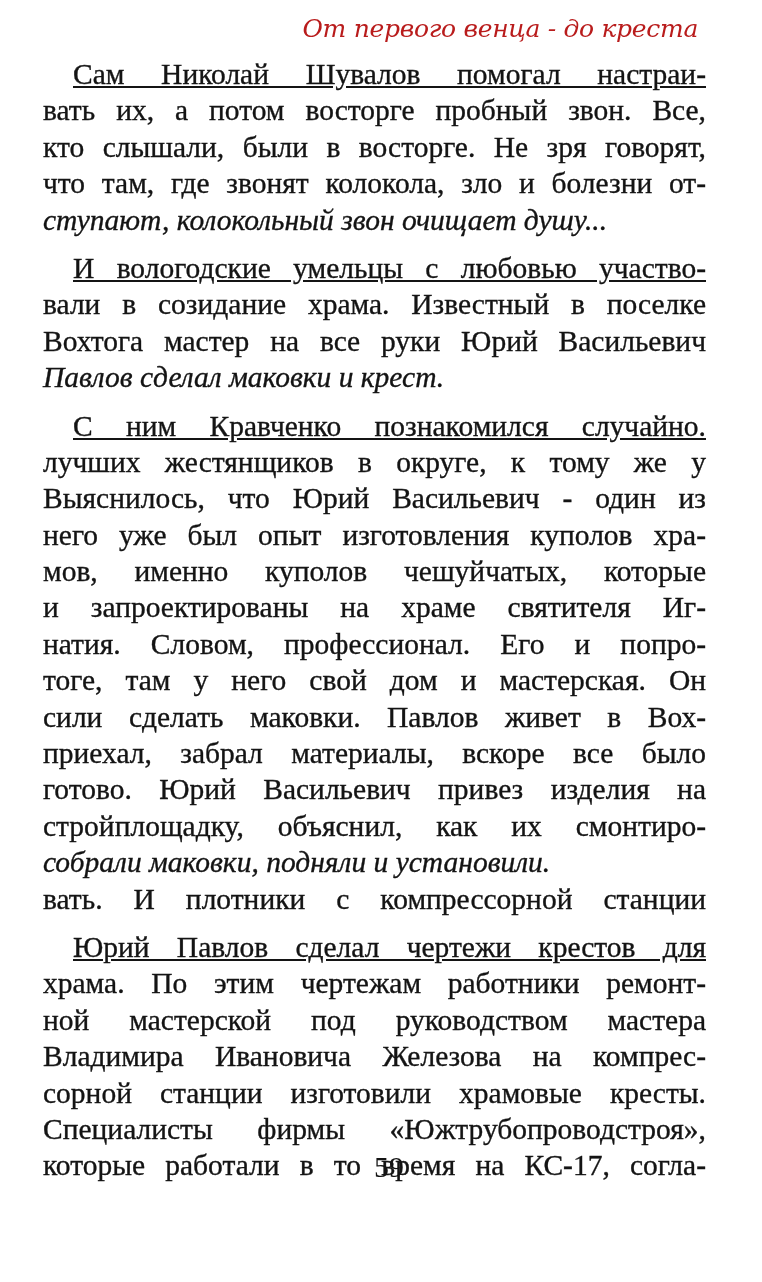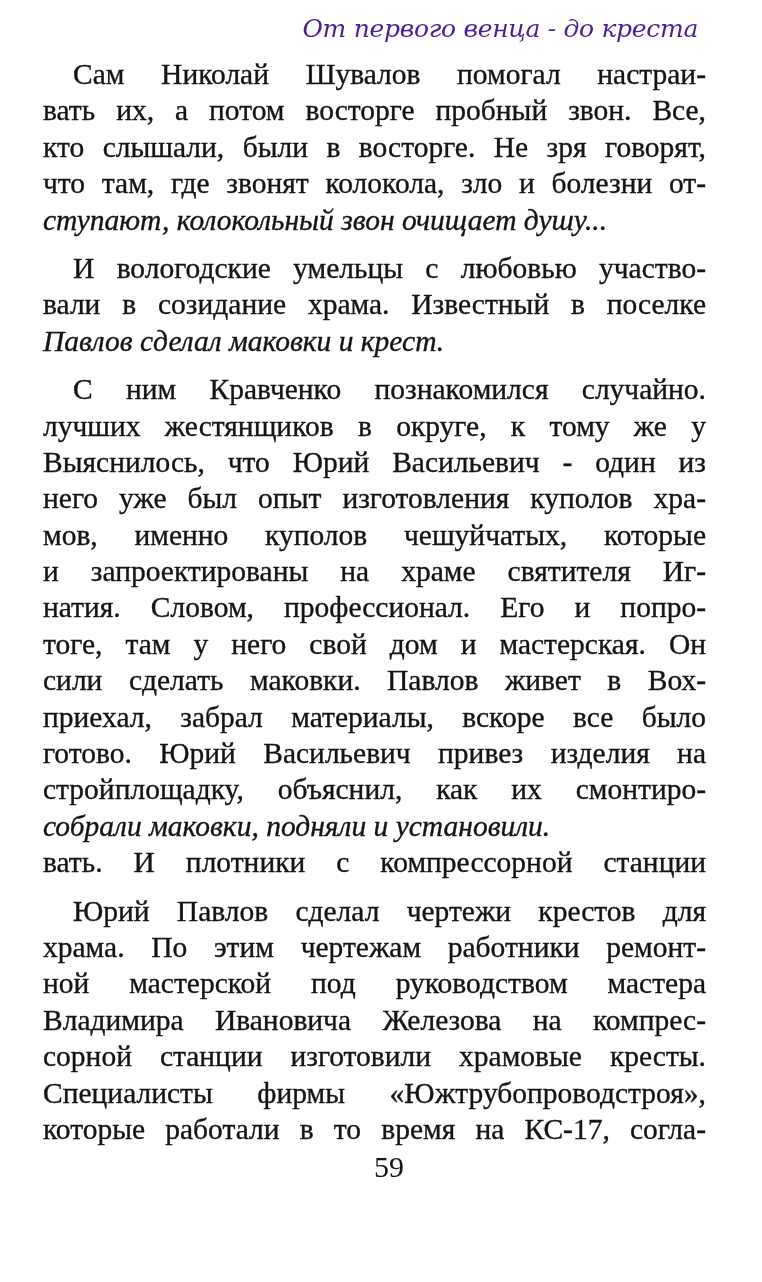--- a/index.html
+++ b/index.html
@@ -15,21 +15,21 @@
       color: #141414;
     }
     .running-head {
       position: absolute;
       top: 14px;
       right: 64px;
       font-family: "DejaVu Serif", "Liberation Serif", serif;
       font-style: italic;
       font-size: 25px;
       letter-spacing: -0.3px;
-      color: #4c1d95;
+      color: #b91c1c;
       white-space: nowrap;
     }
     .text-block {
       position: absolute;
       top: 56px;
       left: 43px;
       width: 663px;
       font-family: "Liberation Serif", "DejaVu Serif", serif;
       font-size: 29.5px;
       line-height: 36.4px;
@@ -45,20 +45,21 @@
     .line {
       display: block;
       text-align: justify;
       text-align-last: justify;
       white-space: nowrap;
       height: 36.4px;
       overflow: visible;
     }
     .line.first {
       text-indent: 30px;
+      text-decoration: underline;
     }
     .line.last {
       text-align-last: left;
       font-style: italic;
     }
     .page-number {
       position: absolute;
       top: 1150px;
       left: 8px;
       width: 762px;
@@ -79,20 +80,21 @@
     <span class="line first">Сам Николай Шувалов помогал настраи-</span>
     <span class="line">вать их, а потом восторге пробный звон. Все,</span>
     <span class="line">кто слышали, были в восторге. Не зря говорят,</span>
     <span class="line">что там, где звонят колокола, зло и болезни от-</span>
     <span class="line last">ступают, колокольный звон очищает душу...</span>
   </p>
 
   <p class="paragraph">
     <span class="line first">И вологодские умельцы с любовью участво-</span>
     <span class="line">вали в созидание храма. Известный в поселке</span>
+    <span class="line">Вохтога мастер на все руки Юрий Васильевич</span>
     <span class="line last">Павлов сделал маковки и крест.</span>
   </p>
 
   <p class="paragraph">
     <span class="line first">С ним Кравченко познакомился случайно.</span>
     <span class="line">лучших жестянщиков в округе, к тому же у</span>
     <span class="line">Выяснилось, что Юрий Васильевич - один из</span>
     <span class="line">него уже был опыт изготовления куполов хра-</span>
     <span class="line">мов, именно куполов чешуйчатых, которые</span>
     <span class="line">и запроектированы на храме святителя Иг-</span>

